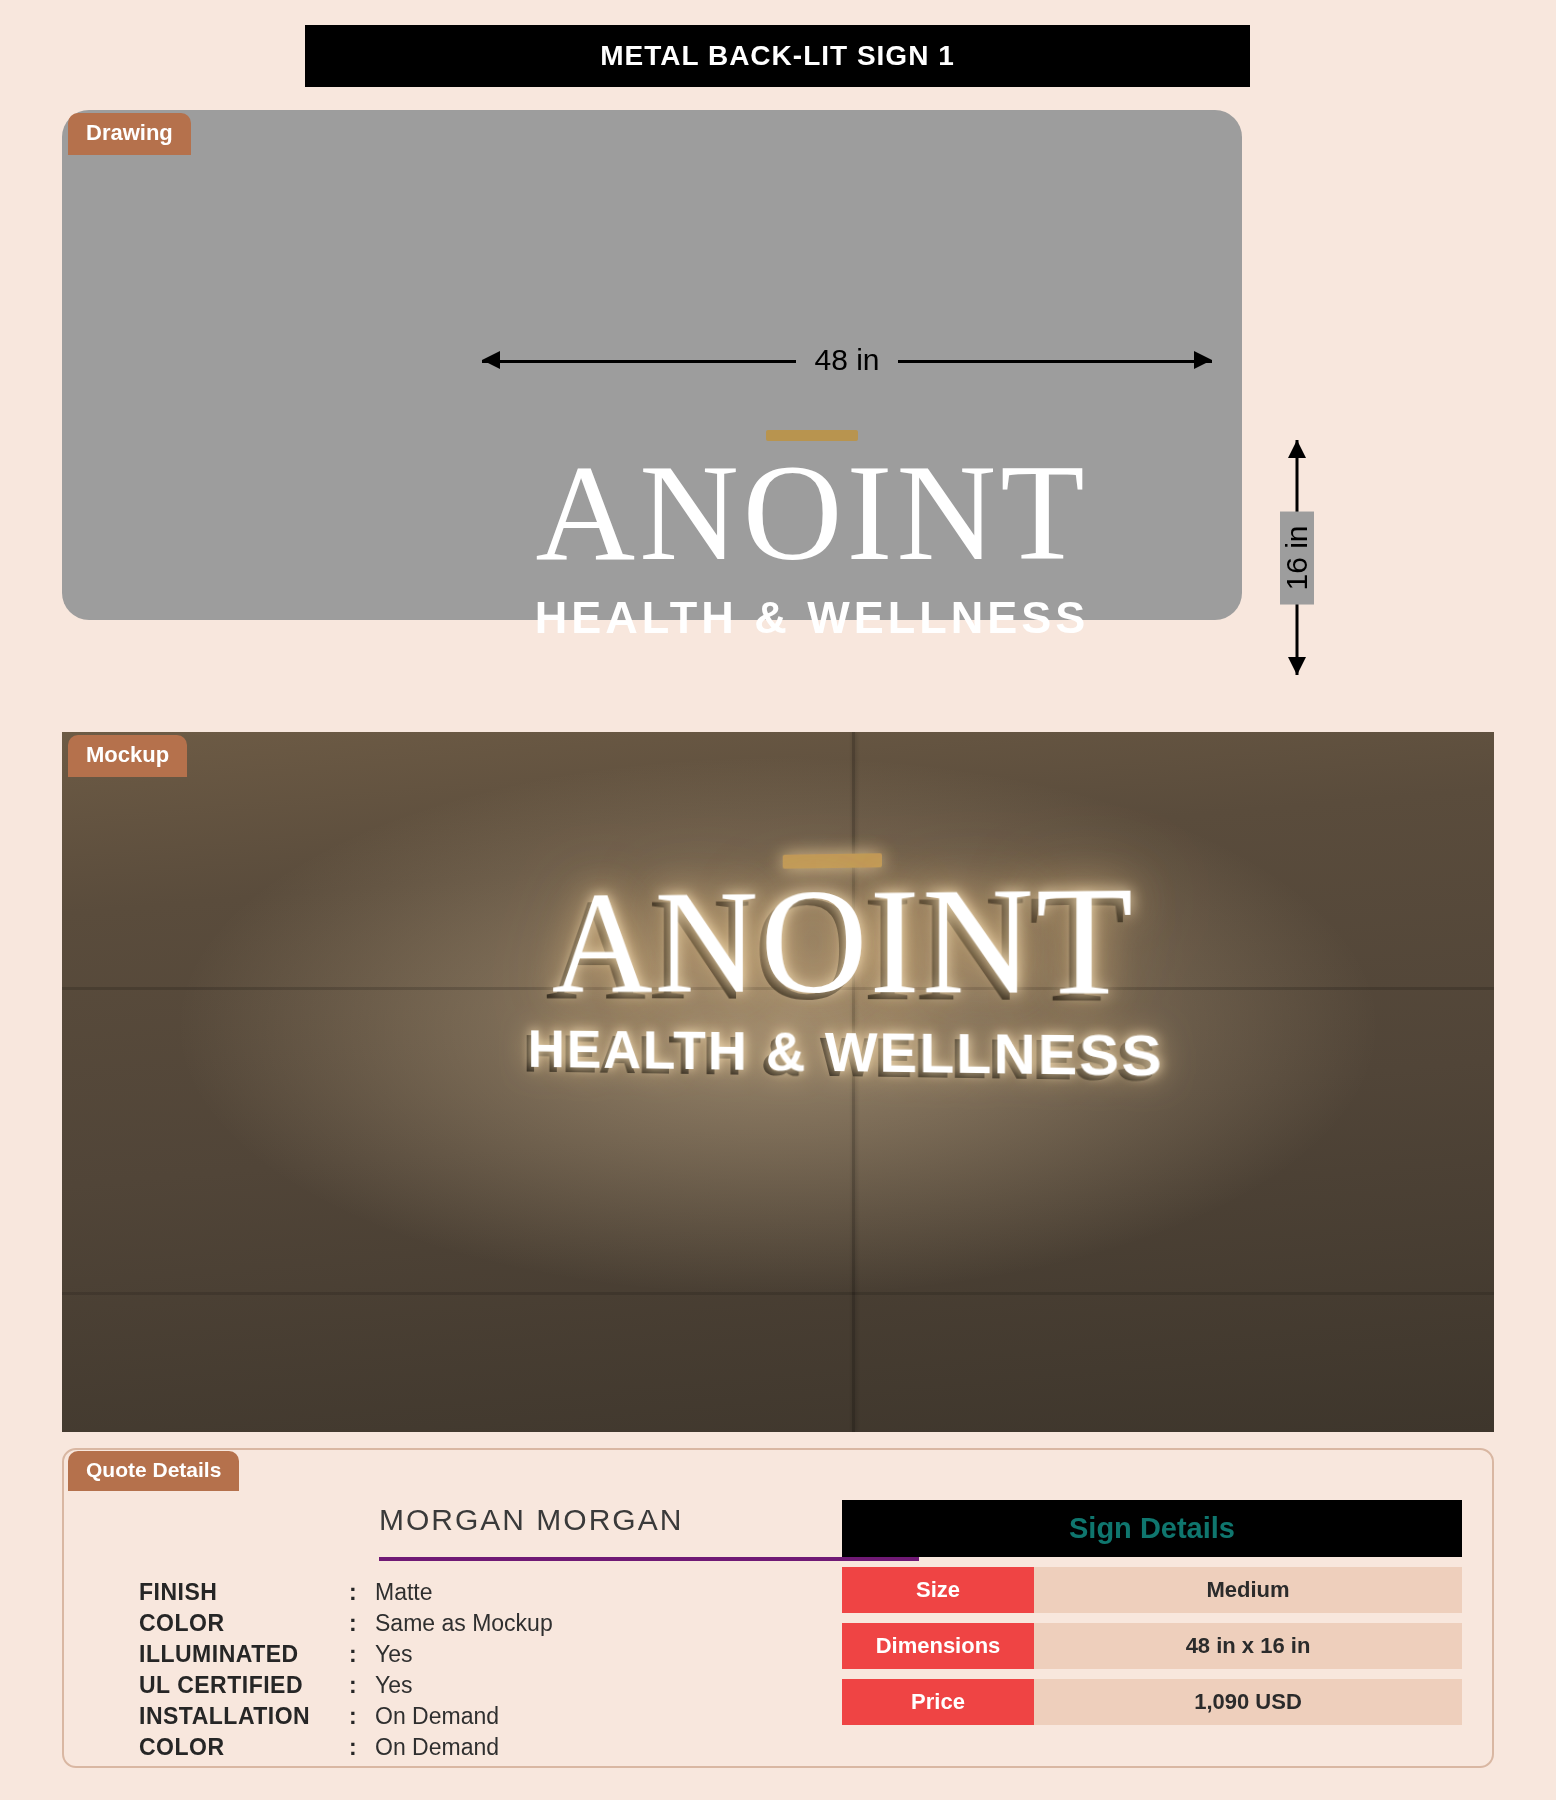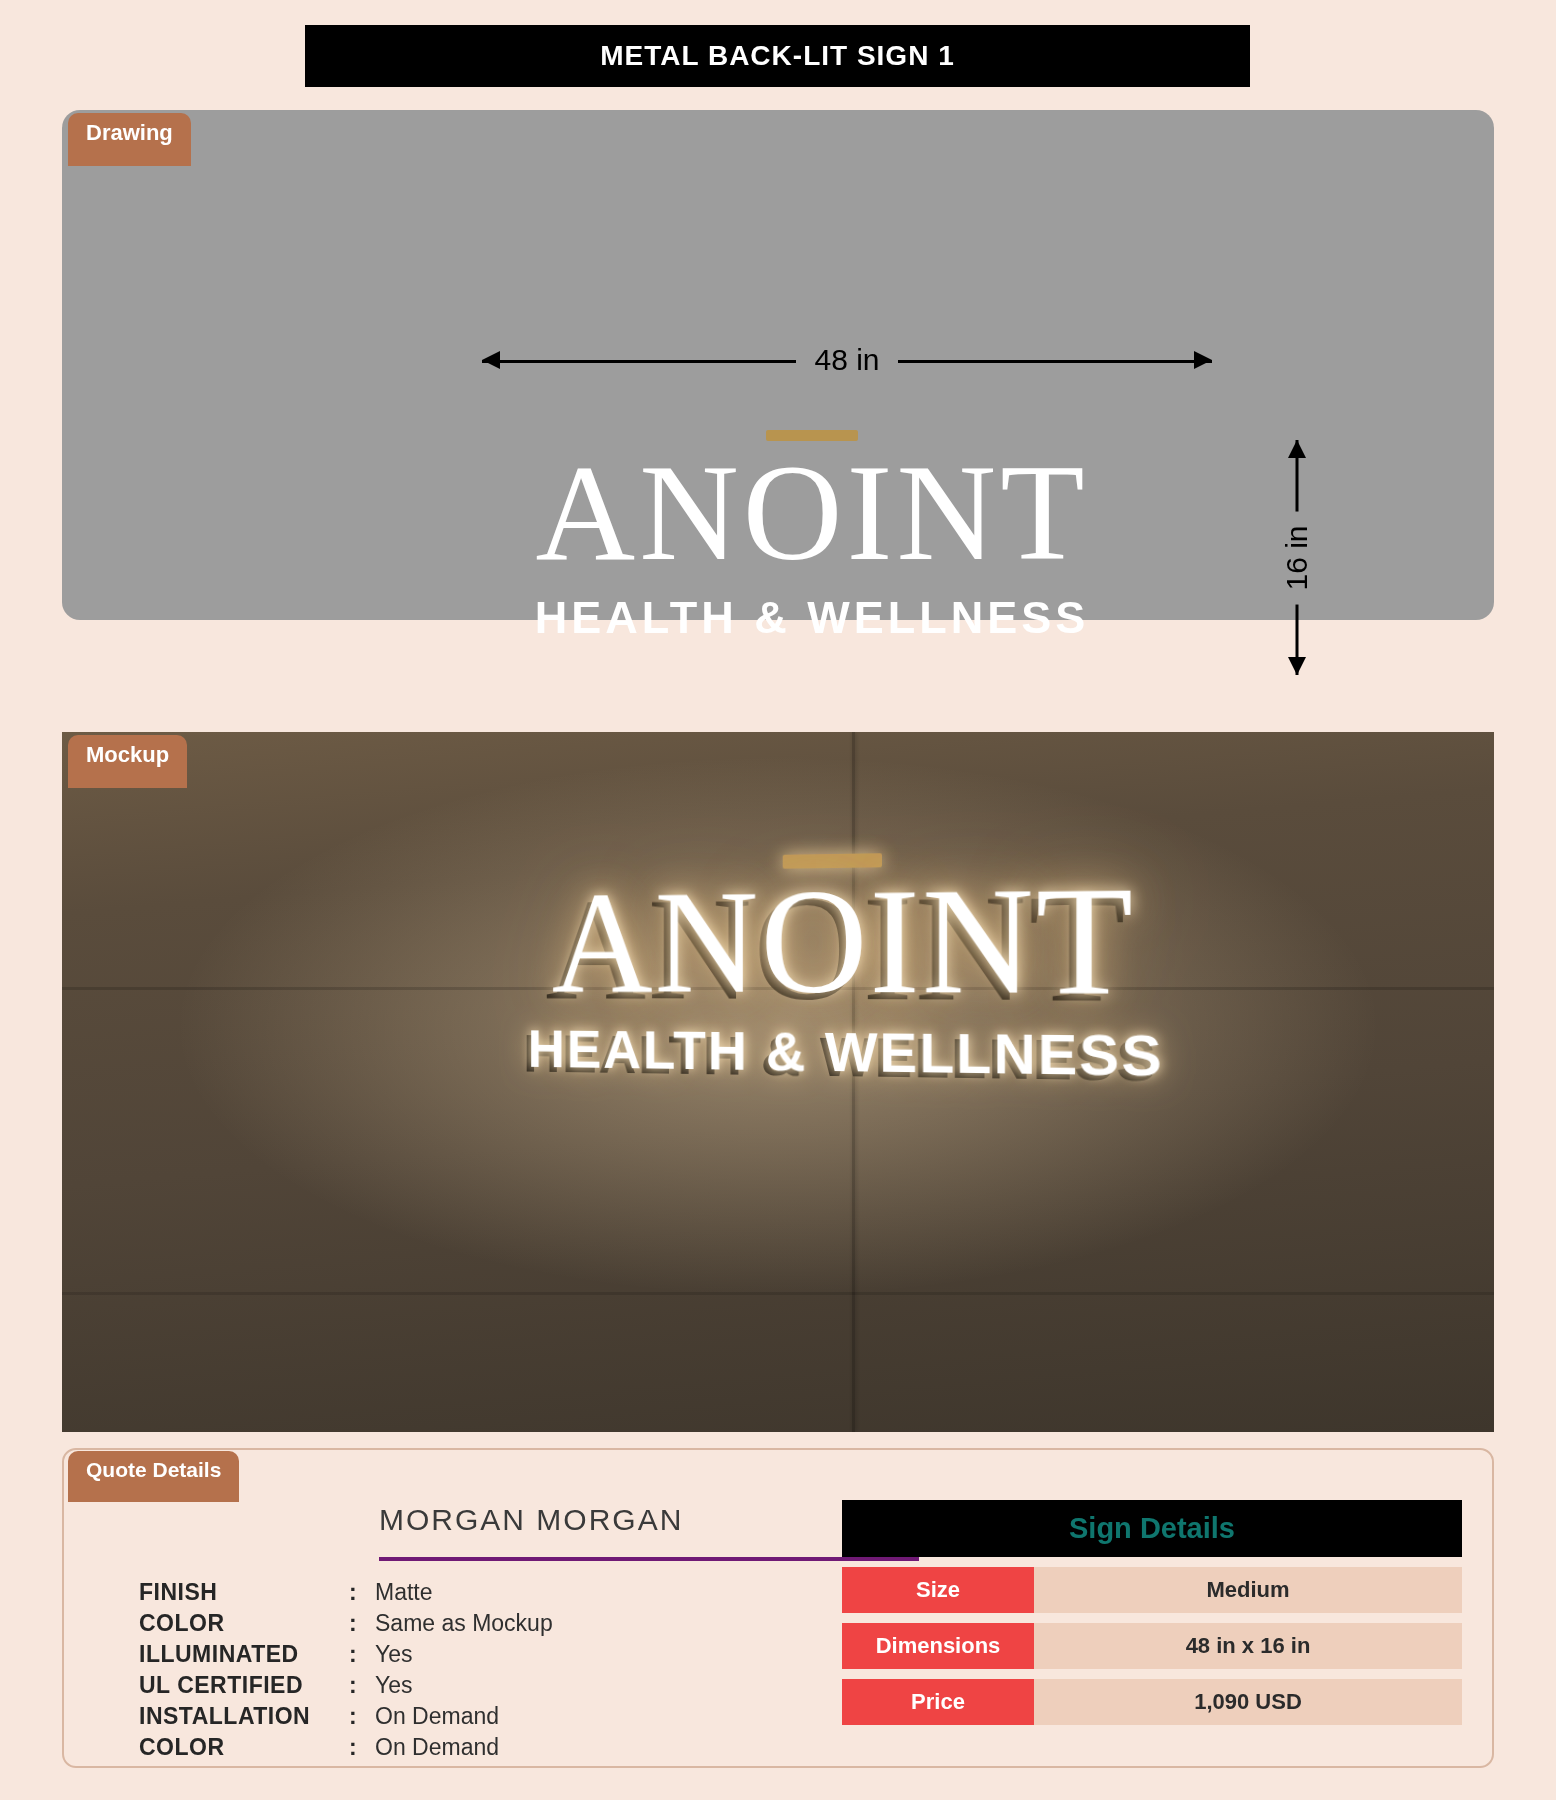--- a/index.html
+++ b/index.html
@@ -29,33 +29,33 @@
     font-weight: bold;
   }
 
   
   .panel-label {
     position: absolute;
     background: #b5714c;
     color: #ffffff;
     font-weight: bold;
     font-size: 22px;
-    padding: 7px 18px 20px 18px;
+    padding: 7px 18px 9px 18px;
     border-top-left-radius: 10px;
     border-top-right-radius: 10px;
     z-index: 5;
     white-space: nowrap;
   }
 
   .drawing-panel {
     position: absolute;
     left: 62px; top: 110px;
-    width: 1432px; height: 510px;
+    width: 1180px; height: 510px;
     background: #9d9d9d;
-    border-radius: 18px;
+    border-radius: 27px;
   }
   .drawing-label { left: 68px; top: 113px; }
 
   .mockup-panel {
     position: absolute;
     left: 62px; top: 732px;
     width: 1432px; height: 700px;
     overflow: hidden;
     background: #4a4036;
   }

